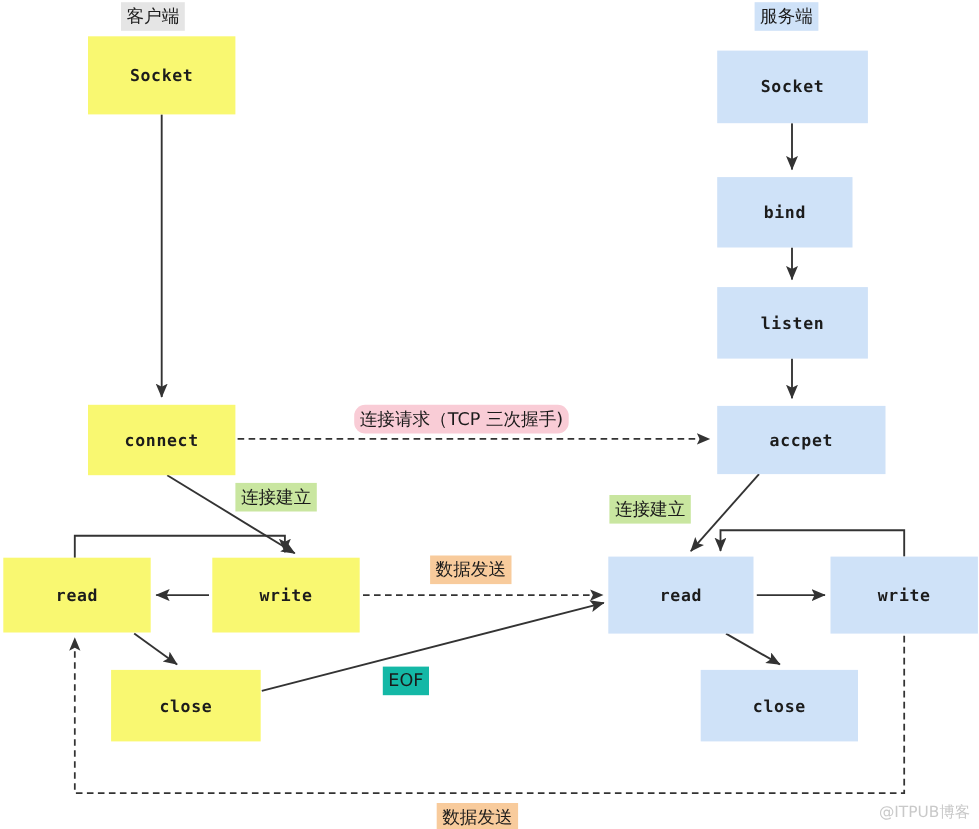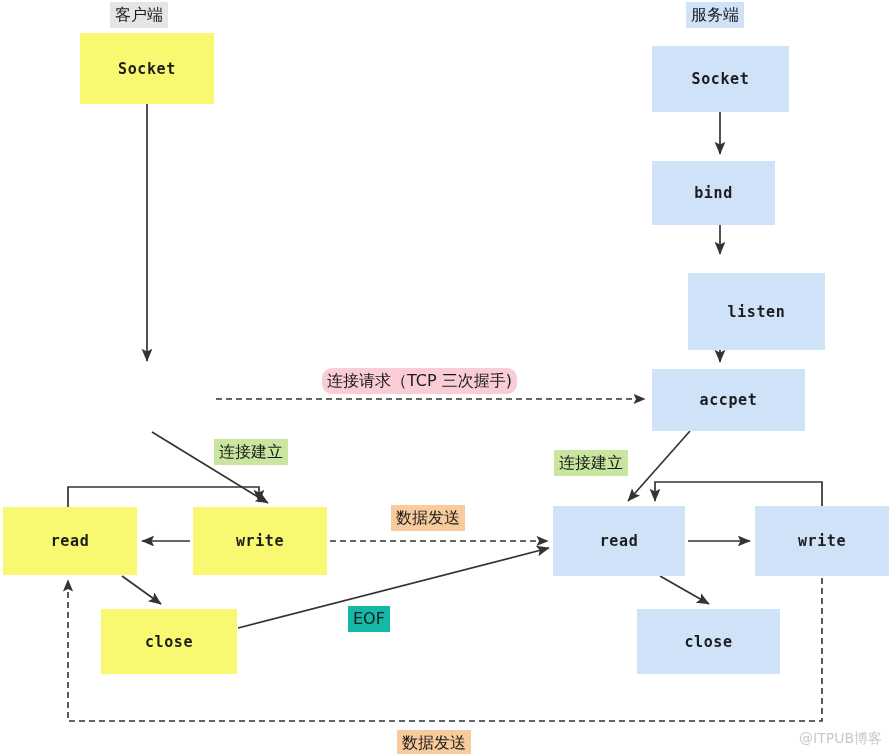--- a/index.html
+++ b/index.html
@@ -122,27 +122,28 @@
     <line x1="660" y1="576" x2="709" y2="604" stroke="#333333" stroke-width="1.7" marker-end="url(#arrow)"></line>
 
     
     <polyline points="822,578 822,721 68,721 68,580" fill="none" stroke="#333333" stroke-width="1.6" stroke-dasharray="6 4" marker-end="url(#arrow)"></polyline>
   </svg>
 
   <div class="tag client-tag" style="left:110px; top:2px;">客户端</div>
   <div class="tag server-tag" style="left:686px; top:2px;">服务端</div>
 
   <div class="node client" style="left:80px; top:33px; width:134px; height:71px;">Socket</div>
+  <div class="node client" style="left:80px; top:368px; width:134px; height:64px;">connect</div>
   <div class="node client" style="left:3px; top:507px; width:134px; height:68px;">read</div>
   <div class="node client" style="left:193px; top:507px; width:134px; height:68px;">write</div>
   <div class="node client" style="left:101px; top:609px; width:136px; height:65px;">close</div>
 
   <div class="node server" style="left:652px; top:46px; width:137px; height:66px;">Socket</div>
   <div class="node server" style="left:652px; top:161px; width:123px; height:64px;">bind</div>
-  <div class="node server" style="left:688px; top:261px; width:137px; height:77px;margin-top:12px;">listen</div>
+  <div class="node server" style="left:652px; top:261px; width:137px; height:65px;">listen</div>
   <div class="node server" style="left:652px; top:369px; width:153px; height:62px;">accpet</div>
   <div class="node server" style="left:553px; top:506px; width:132px; height:70px;">read</div>
   <div class="node server" style="left:755px; top:506px; width:134px; height:70px;">write</div>
   <div class="node server" style="left:637px; top:609px; width:143px; height:65px;">close</div>
 
   <div class="tag pink-tag" style="left:322px; top:368px;">连接请求（TCP 三次握手)</div>
   <div class="tag green-tag" style="left:214px; top:439px;">连接建立</div>
   <div class="tag green-tag" style="left:554px; top:450px;">连接建立</div>
   <div class="tag orange-tag" style="left:391px; top:505px;">数据发送</div>
   <div class="tag grey-tag" style="left:348px; top:606px;">EOF</div>

